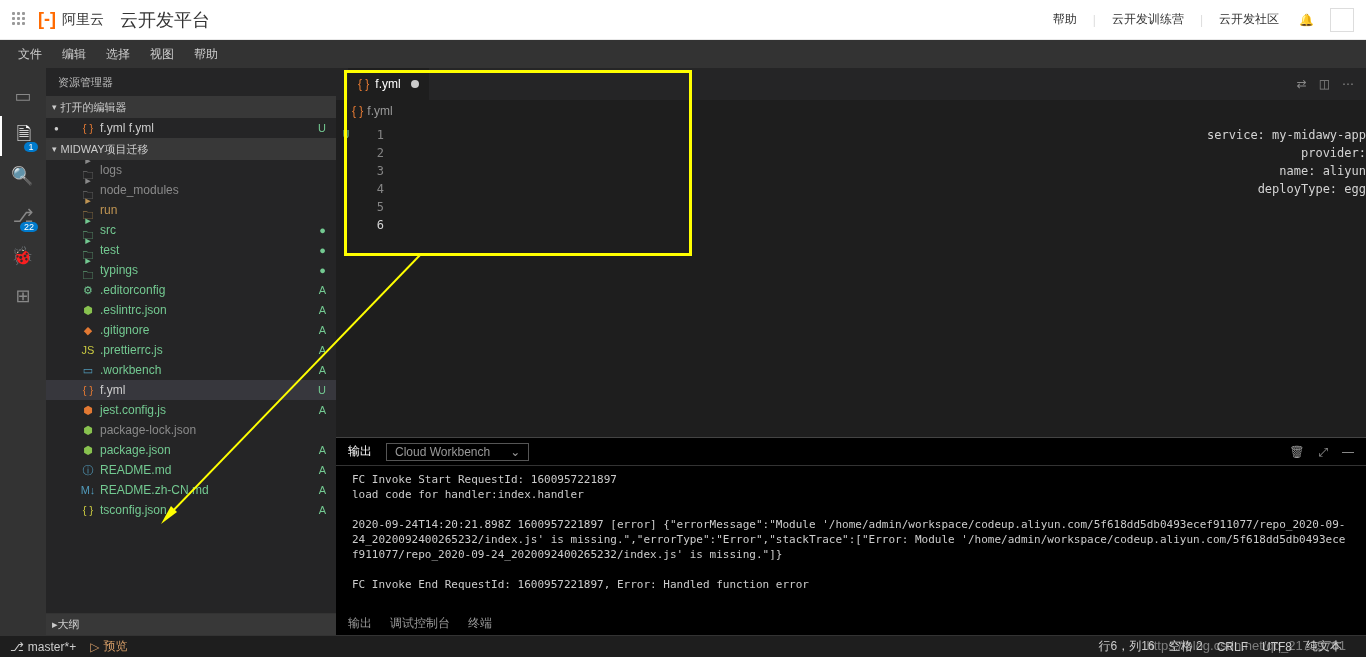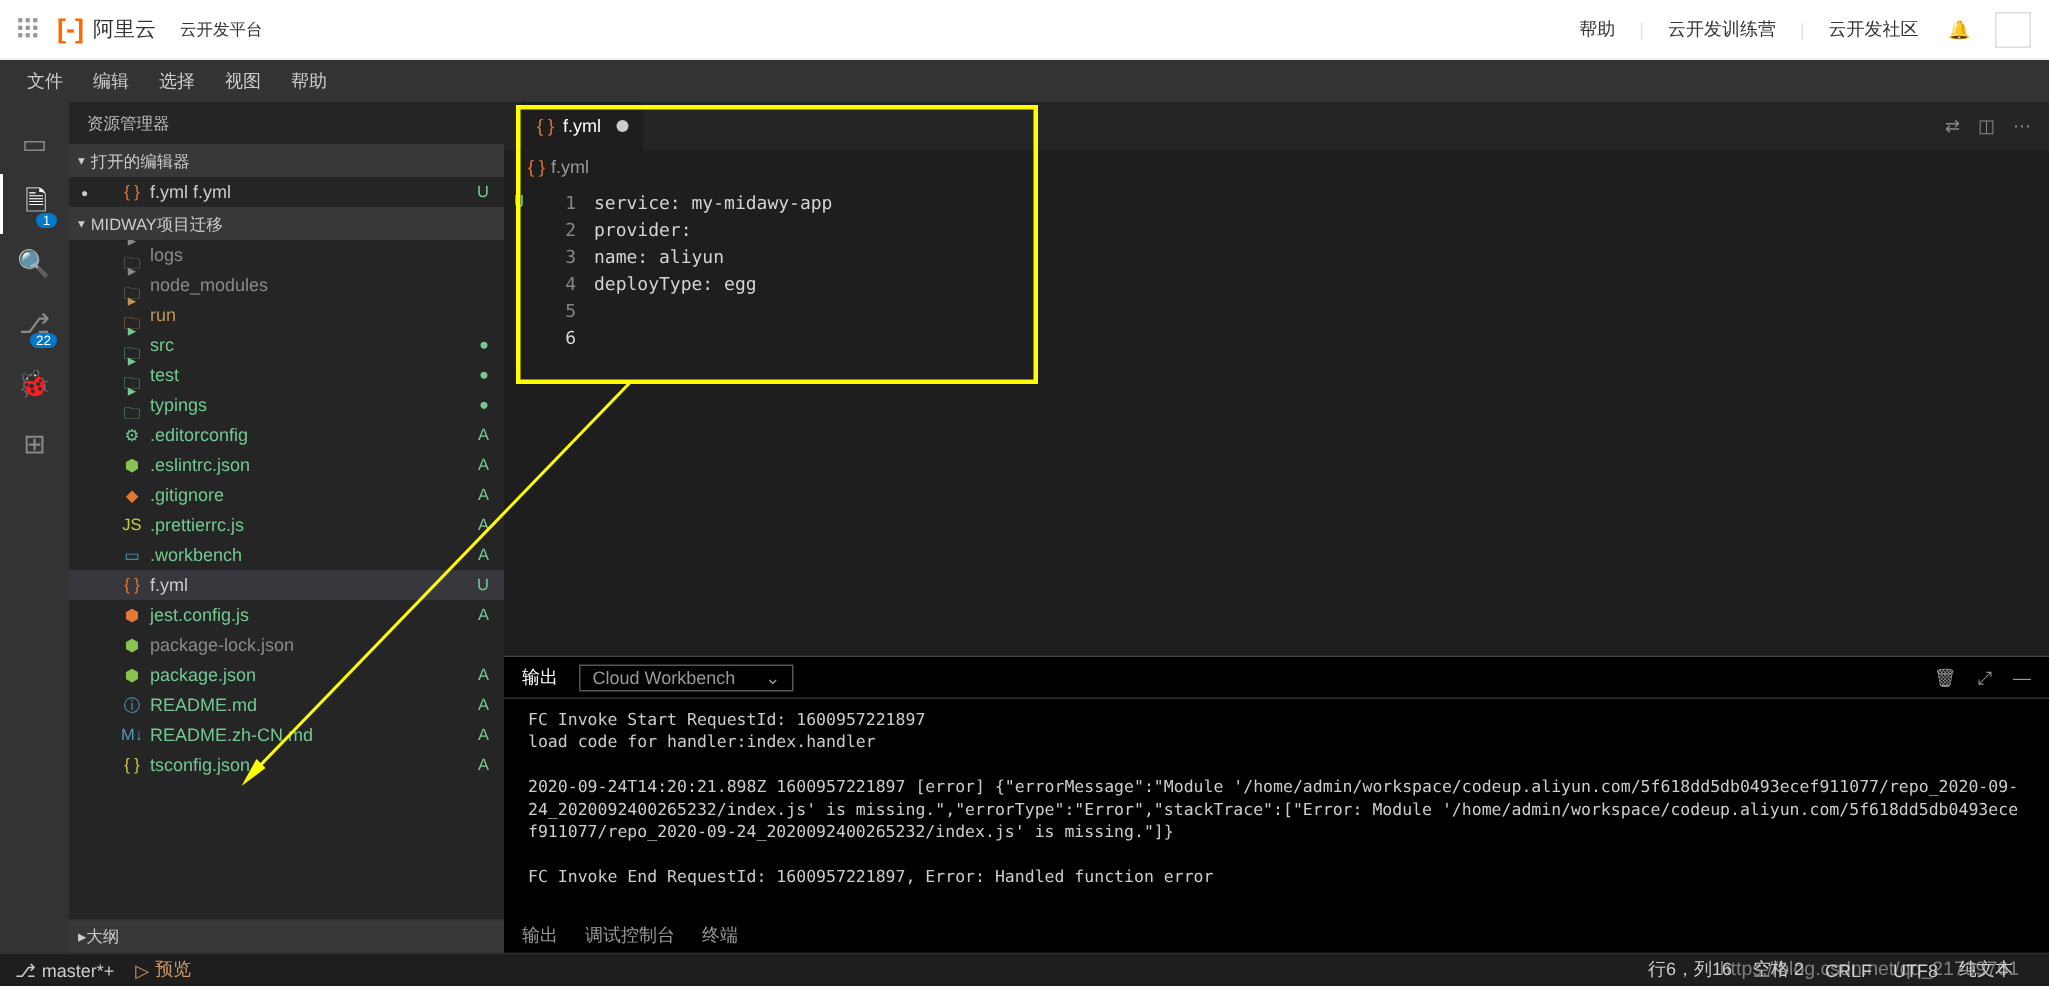--- a/index.html
+++ b/index.html
@@ -3,21 +3,21 @@
 <meta charset="utf-8">
 <style>
 * { margin: 0; padding: 0; box-sizing: border-box; }
 body { font-family: "Microsoft YaHei", -apple-system, sans-serif; font-size: 12px; background: #1e1e1e; color: #ccc; overflow: hidden; width: 1366px; height: 657px; }
 
 .top-header { height: 40px; background: #fff; display: flex; align-items: center; padding: 0 12px; border-bottom: 1px solid #e8e8e8; }
 .apps-icon { width: 16px; height: 16px; margin-right: 10px; display: grid; grid-template-columns: repeat(3,3px); grid-template-rows: repeat(3,3px); gap: 2px; }
 .apps-icon div { background: #999; border-radius: 1px; }
 .logo { color: #ff6a00; font-weight: bold; font-size: 18px; margin-right: 6px; }
 .logo-text { color: #333; font-size: 14px; font-weight: 500; margin-right: 16px; }
-.platform-name { color: #333; font-size: 11px; }
+.platform-name { color: #333; font-size: 18px; }
 .top-spacer { flex: 1; }
 .top-link { color: #333; font-size: 12px; margin-left: 16px; cursor: pointer; }
 .top-sep { color: #ddd; margin-left: 16px; }
 .bell-icon { margin-left: 20px; color: #999; }
 .avatar-box { width: 24px; height: 24px; border: 1px solid #ddd; margin-left: 16px; }
 
 .menu-bar { height: 28px; background: #333333; display: flex; align-items: center; padding: 0 8px; }
 .menu-item { color: #ccc; padding: 0 10px; font-size: 12px; cursor: pointer; }
 
 .main { display: flex; height: calc(100% - 40px - 28px - 22px); }
@@ -62,21 +62,21 @@
 .tab-actions { margin-left: auto; display: flex; gap: 12px; padding-right: 12px; color: #888; }
 .tab-actions span { cursor: pointer; }
 
 .breadcrumb { height: 22px; display: flex; align-items: center; padding-left: 16px; color: #999; font-size: 12px; }
 .breadcrumb .icon { color: #e37933; margin-right: 4px; }
 
 .code-area { flex: 1; display: flex; font-family: Consolas, monospace; font-size: 12px; padding-top: 4px; }
 .gutter-marker { width: 20px; background: #1e1e1e; color: #73c991; text-align: center; padding-top: 2px; font-size: 11px; }
 .line-numbers { width: 40px; text-align: right; color: #858585; padding-right: 12px; line-height: 18px; }
 .line-numbers .current { color: #d4d4d4; }
-.code-lines { flex: 1; color: #d4d4d4; line-height: 18px; }
+.code-lines { flex: 1; color: #d4d4d4; line-height: 18px; text-align: right; }
 
 .panel { height: 198px; background: #000000; border-top: 1px solid #444; display: flex; flex-direction: column; }
 .panel-tabs { height: 28px; display: flex; align-items: center; padding: 0 12px; gap: 14px; color: #999; font-size: 12px; border-bottom: 1px solid #333; }
 .panel-tabs .ptab { cursor: pointer; }
 .panel-tabs .ptab.active { color: #fff; }
 .panel-tabs .dropdown { border: 1px solid #555; padding: 1px 8px; display: flex; align-items: center; gap: 20px; }
 .panel-tabs .spacer { flex: 1; }
 .panel-tabs .action { cursor: pointer; color: #999; }
 .panel-output { flex: 1; padding: 6px 16px; font-family: Consolas, monospace; font-size: 11px; color: #ccc; line-height: 15px; overflow: hidden; white-space: pre-wrap; word-break: break-all; }
 

